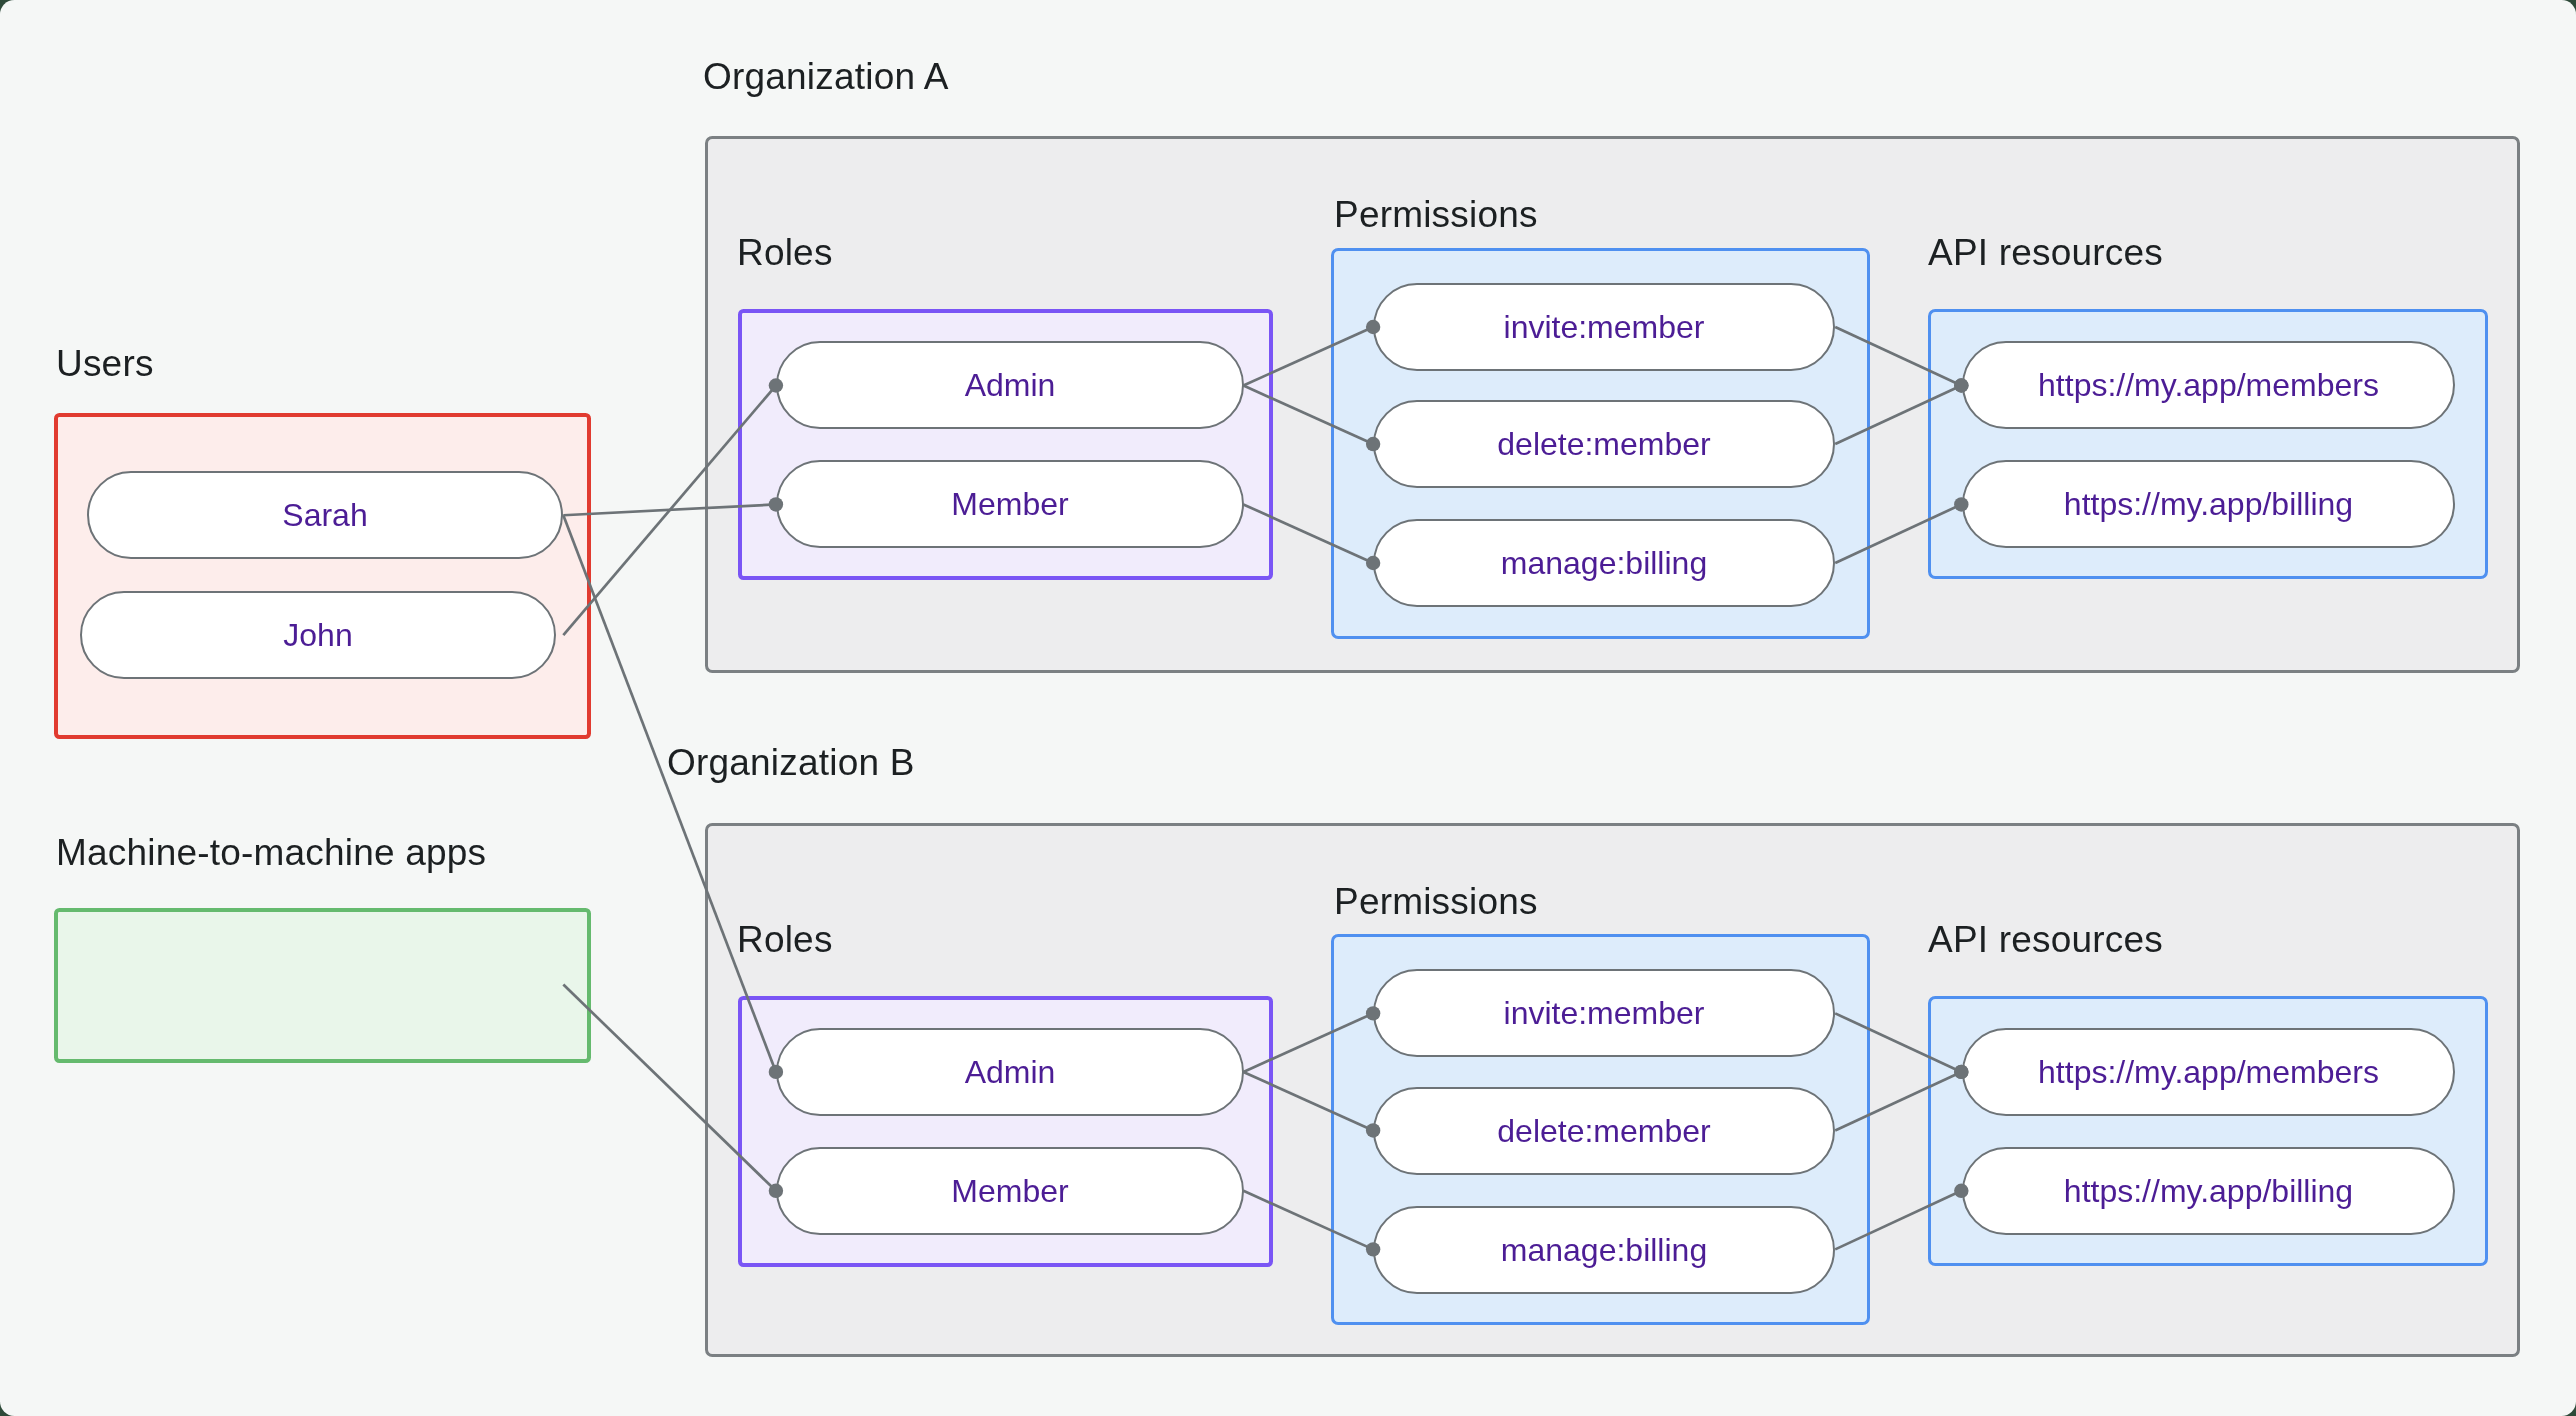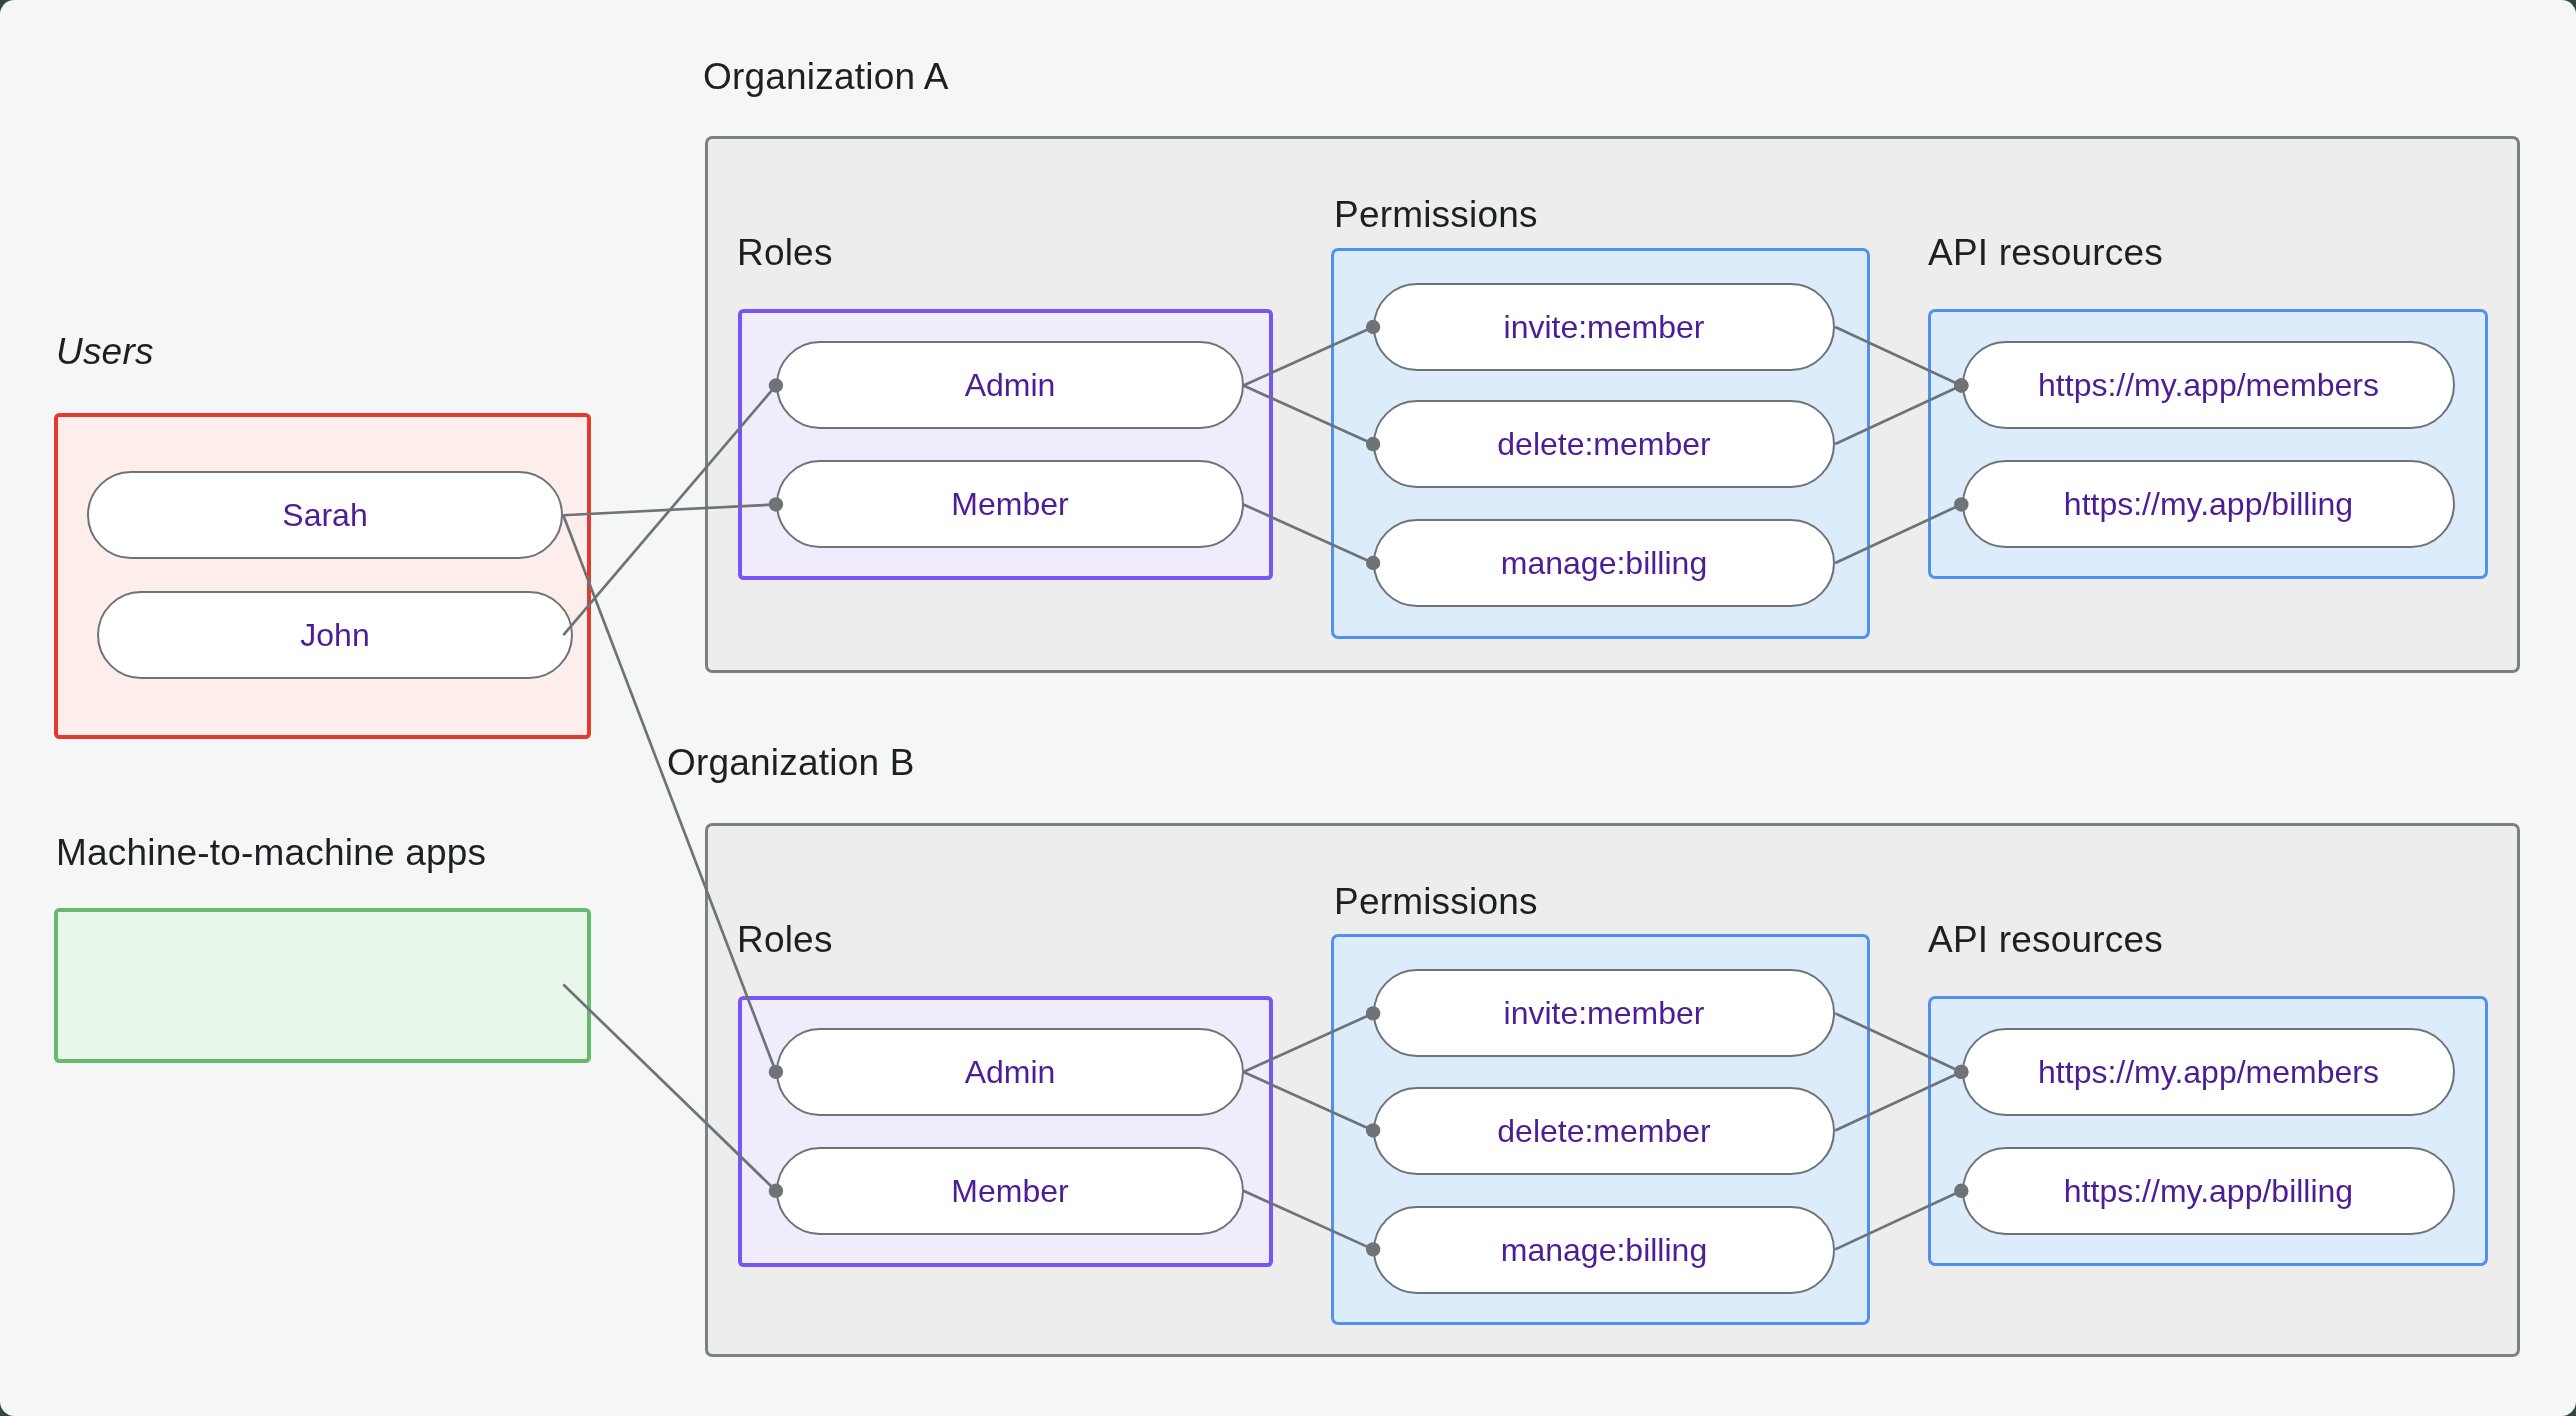--- a/index.html
+++ b/index.html
@@ -52,27 +52,27 @@
     width: 2576px; height: 1416px;
     pointer-events: none;
   }
 </style>
 </head>
 <body>
 
 <div class="panel">
 <div class="canvas">
 
-  <div class="section-label" style="left:56px;top:333px;font-style:italic;">Users</div>
+  <div class="section-label" style="left:56px;top:345px;">Users</div>
 
   <div class="group-box users-box" style="left:54px;top:413px;width:537px;height:326px;"></div>
 
   <div class="pill" style="left:87px;top:471px;width:476px;text-align:right;">Sarah</div>
 
-  <div class="pill" style="left:97px;top:591px;width:476px;">John</div>
+  <div class="pill" style="left:80px;top:591px;width:476px;">John</div>
 
   <div class="section-label" style="left:56px;top:834px;">Machine-to-machine apps</div>
 
   <div class="group-box m2m-box" style="left:54px;top:908px;width:537px;height:155px;"></div>
 
 
   <div class="section-label" style="left:703px;top:58px;">Organization A</div>
 
   <div class="group-box org-box" style="left:705px;top:136px;width:1815px;height:537px;"></div>
 

